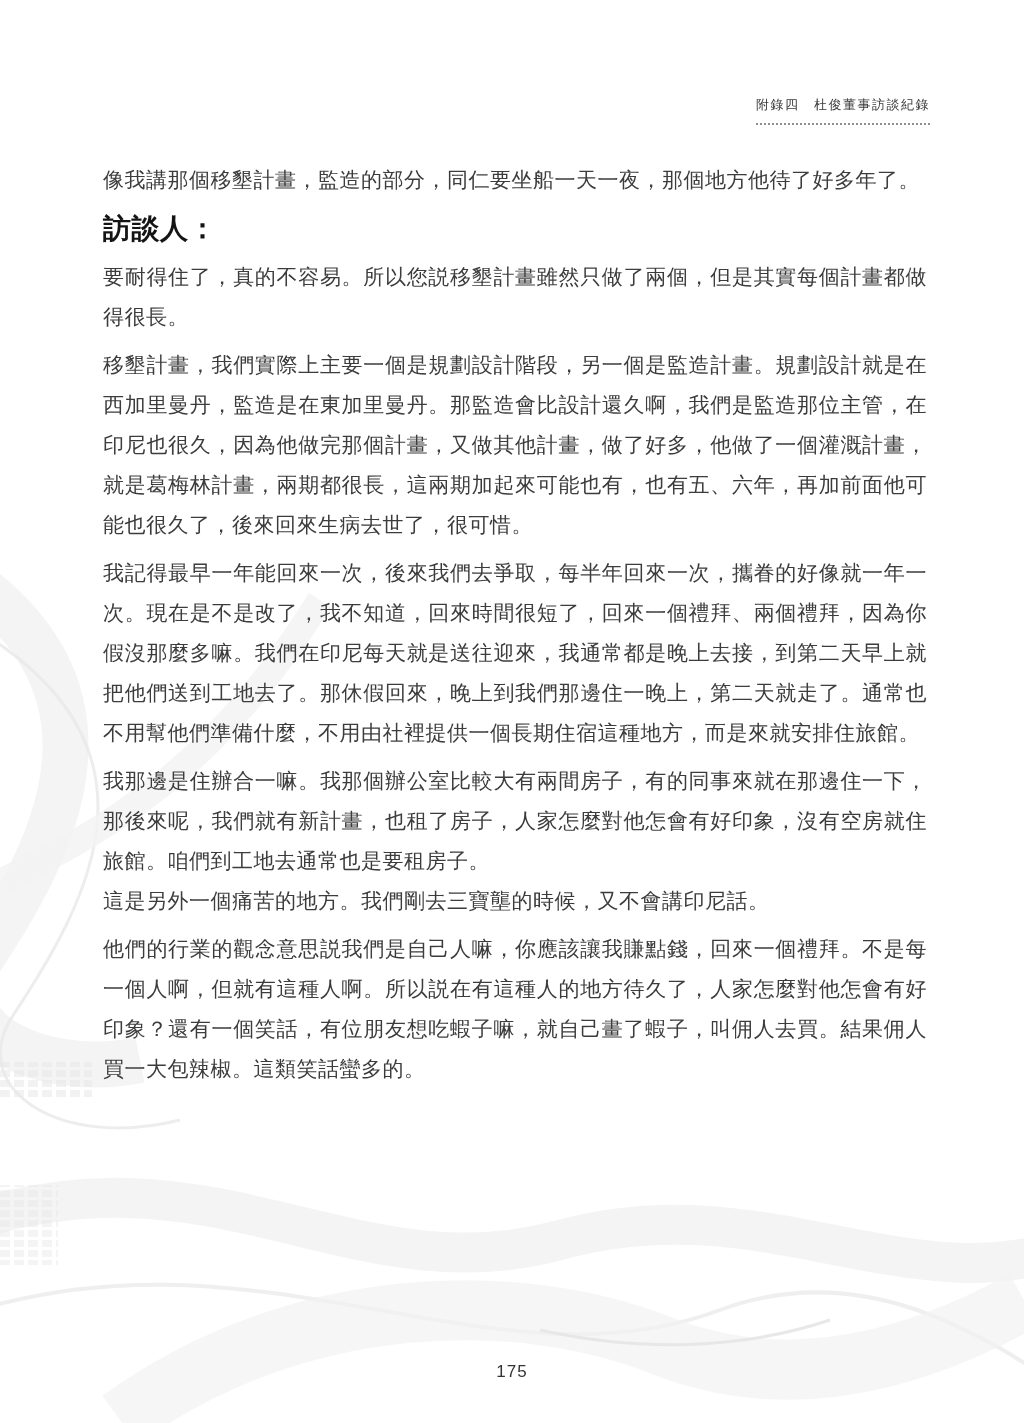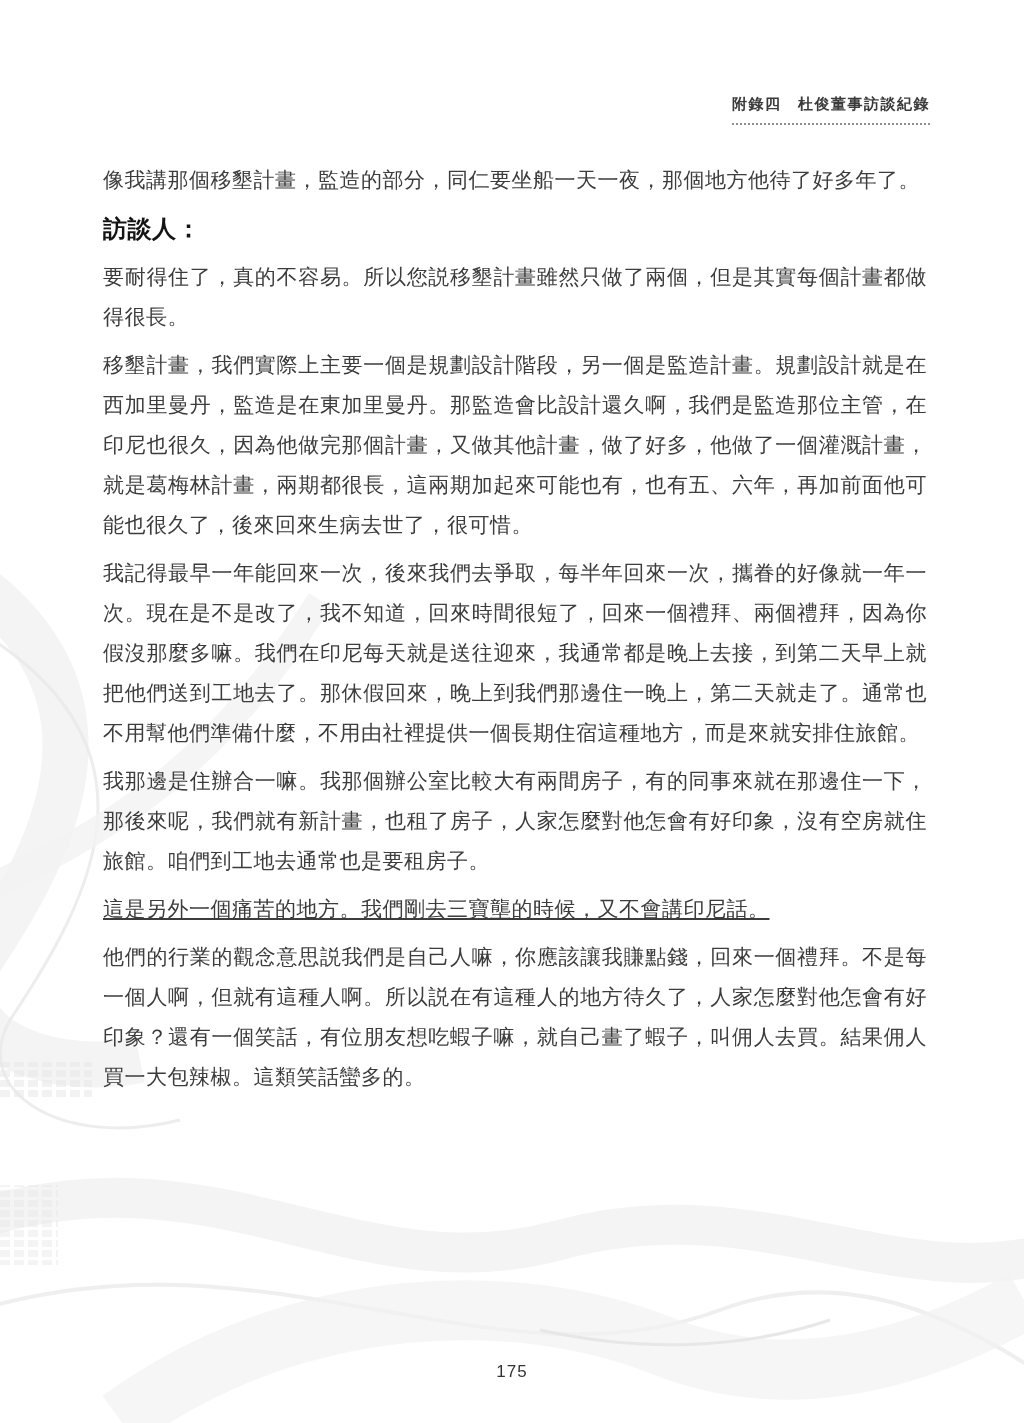--- a/index.html
+++ b/index.html
@@ -13,45 +13,45 @@
   .bg-art {
     position:absolute; left:0; top:0; width:1024px; height:1423px;
     pointer-events:none;
   }
   .header {
     position:absolute; top:95px; right:94px;
     text-align:right;
   }
   .header-title {
     display:inline-block;
-    font-size:15px;
-    font-weight:700;
+    font-size:13px;
+    font-weight:400;
     color:#3a3a3a;
     letter-spacing:1.5px;
     padding-bottom:9px;
     border-bottom:2px dotted #8f8f8f;
   }
   .content {
     position:absolute; left:103px; top:160px; width:824px;
     color:#3c3c3c;
     font-size:21px;
     line-height:40px;
     text-align:justify;
     text-justify:inter-character;
     letter-spacing:0.5px;
   }
   .content p { margin:0; }
   .content p.body { margin-top:8px; }
   .content p.body.first { margin-top:0; }
-  .content p.body.no-gap { margin-top:8px;text-decoration:underline; }
+  .content p.body.no-gap { margin-top:0; }
   .content p.label {
     margin-top:9px;
     font-weight:bold;
     color:#141414;
-    font-size:24px;
+    font-size:28px;
     text-align:left;
   }
   .footer {
     position:absolute; left:0; bottom:41px; width:100%;
     text-align:center;
   }
   .page-number {
     display:inline-block;
     font-size:17px;
     color:#333333;

